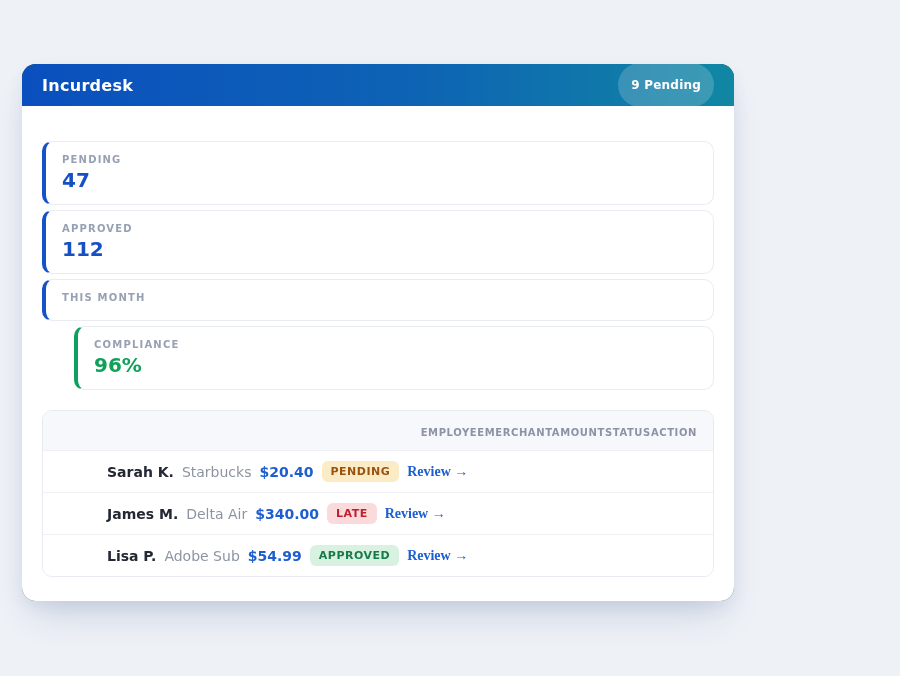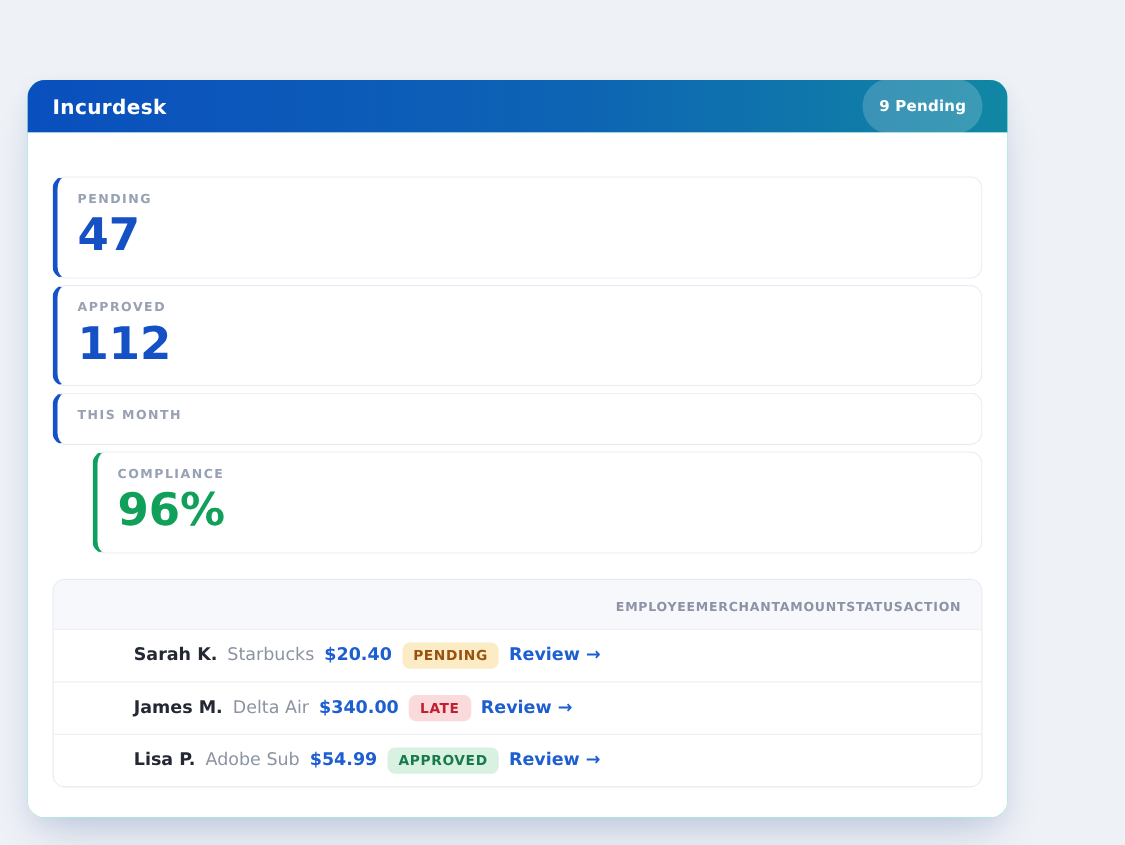--- a/index.html
+++ b/index.html
@@ -2,26 +2,26 @@
 <html><head>
 <meta charset="utf-8">
 <style>
   * { box-sizing: border-box; margin: 0; padding: 0; }
   html, body { width: 900px; height: 676px; overflow: hidden; }
   body {
     background: #eef1f6;
     font-family: "DejaVu Sans", "Liberation Sans", sans-serif;
   }
   .panel {
-    width: 784px;
+    width: 712px;
     margin: 64px 22px 0 22px;
     border-radius: 14px;
     overflow: hidden;
     box-shadow: 0 22px 38px -12px rgba(45,75,140,0.20), 0 6px 16px rgba(45,75,140,0.08);
-    background: #5eead4;
+    background: #14532d;
   }
   .app-header {
     height: 42px;
     background: linear-gradient(90deg, #0a4fbe 0%, #0d63b4 55%, #1187a3 100%);
     display: flex;
     align-items: center;
     justify-content: space-between;
     padding: 0 20px;
   }
   .app-title {
@@ -51,21 +51,21 @@
   }
   .stat-label {
     font-size: 10px;
     font-weight: bold;
     color: #98a1b3;
     letter-spacing: 1.2px;
     text-transform: uppercase;
     margin-bottom: 4px;
   }
   .stat-value {
-    font-size: 36px;
+    font-size: 20px;
     font-weight: bold;
     color: #1550c4;
     line-height: 1.1;
   }
   .stat-card.accent-green { border-left-color: #0ea05f; margin-left: 32px; }
   .stat-card.accent-green .stat-value { color: #11a05a; }
   .table-box {
     margin-top: 20px;
     border: 1px solid #e7eaf0;
     border-radius: 10px;
@@ -101,20 +101,21 @@
     letter-spacing: 0.5px;
     padding: 4px 9px;
     border-radius: 6px;
     text-transform: uppercase;
   }
   .cell-action {
     font-weight: bold;
     color: #1d5ed0;
     cursor: pointer;
     text-decoration: none;
+    font-family: Liberation Serif, serif;
   }
 </style>
 </head>
 <body>
 
 <div class="panel">
 
   <div class="app-header">
     <div class="app-title">Incurdesk</div>
     <div class="header-badge">9 Pending</div>

